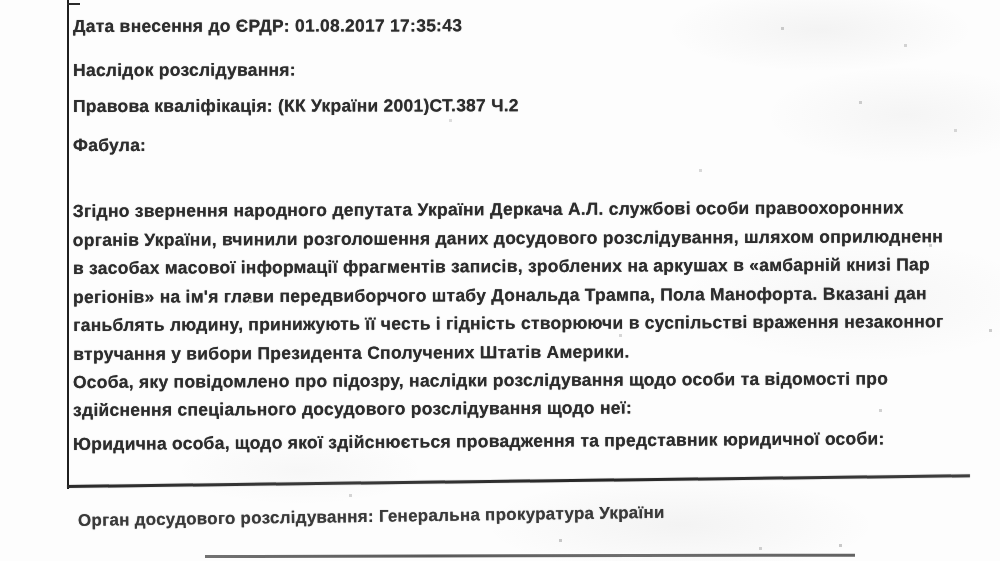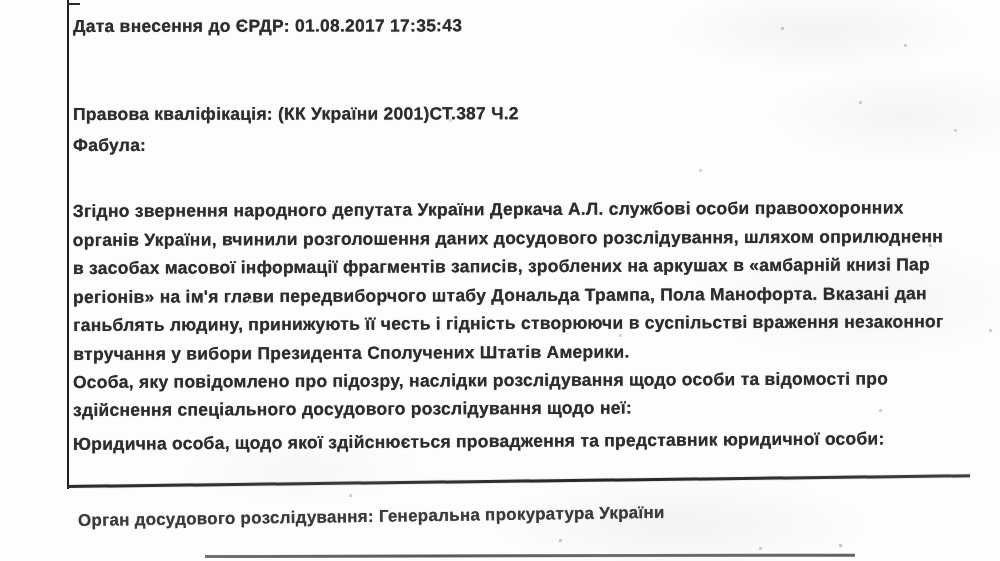--- a/index.html
+++ b/index.html
@@ -91,22 +91,23 @@
 </head>
 <body>
 
 <div class="page">
 
   <div class="vrule"></div>
   <div class="vrule-tick"></div>
 
   <div class="txt tilt-a" style="top:16px">Дата внесення до ЄРДР: 01.08.2017 17:35:43</div>
 
+  <div class="txt tilt-a" style="top:60px">Наслідок розслідування:</div>
 
-  <div class="txt tilt-a" style="top:104px">Правова кваліфікація: (КК України 2001)СТ.387 Ч.2</div>
+  <div class="txt tilt-a" style="top:96px">Правова кваліфікація: (КК України 2001)СТ.387 Ч.2</div>
 
   <div class="txt tilt-a" style="top:135px">Фабула:</div>
 
   <div class="txt tilt-b para" style="top:197px">
     <div>Згідно звернення народного депутата України Деркача А.Л. службові особи правоохоронних</div>
     <div>органів України, вчинили розголошення даних досудового розслідування, шляхом оприлюдненн</div>
     <div>в засобах масової інформації фрагментів записів, зроблених на аркушах в «амбарній книзі Пар</div>
     <div>регіонів» на ім'я глави передвиборчого штабу Дональда Трампа, Пола Манофорта. Вказані дан</div>
     <div>ганьблять людину, принижують її честь і гідність створюючи в суспільстві враження незаконног</div>
     <div>втручання у вибори Президента Сполучених Штатів Америки.</div>

